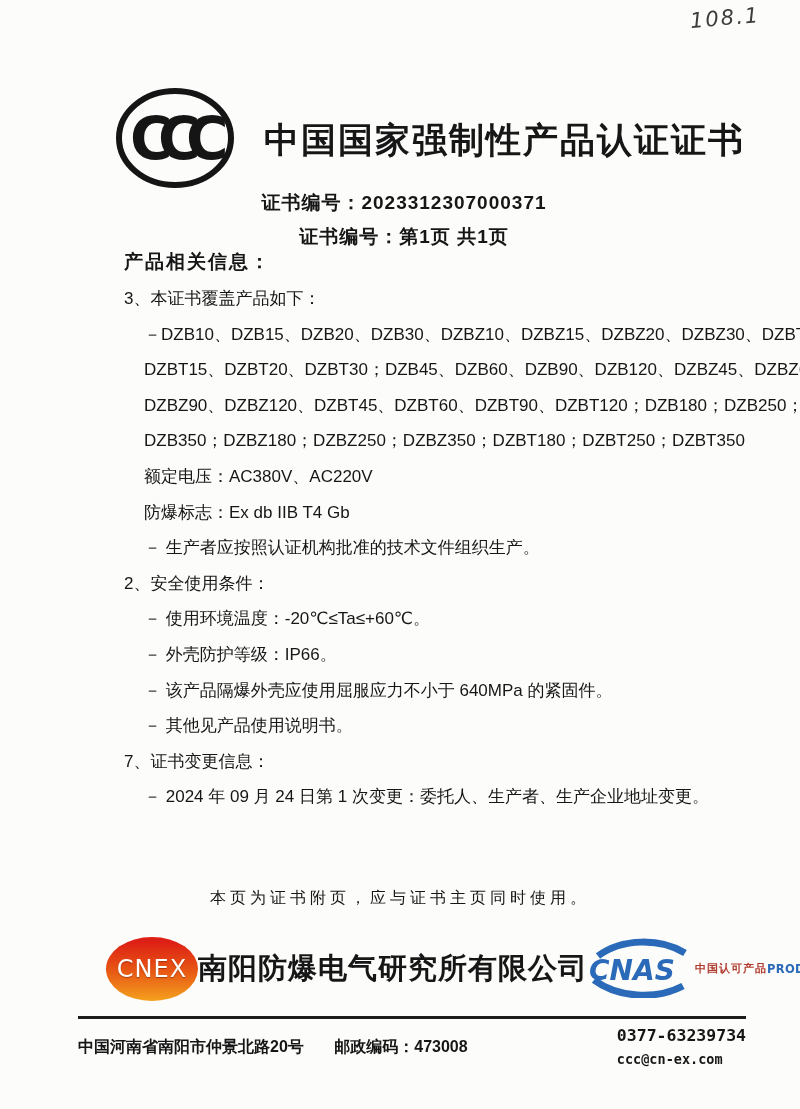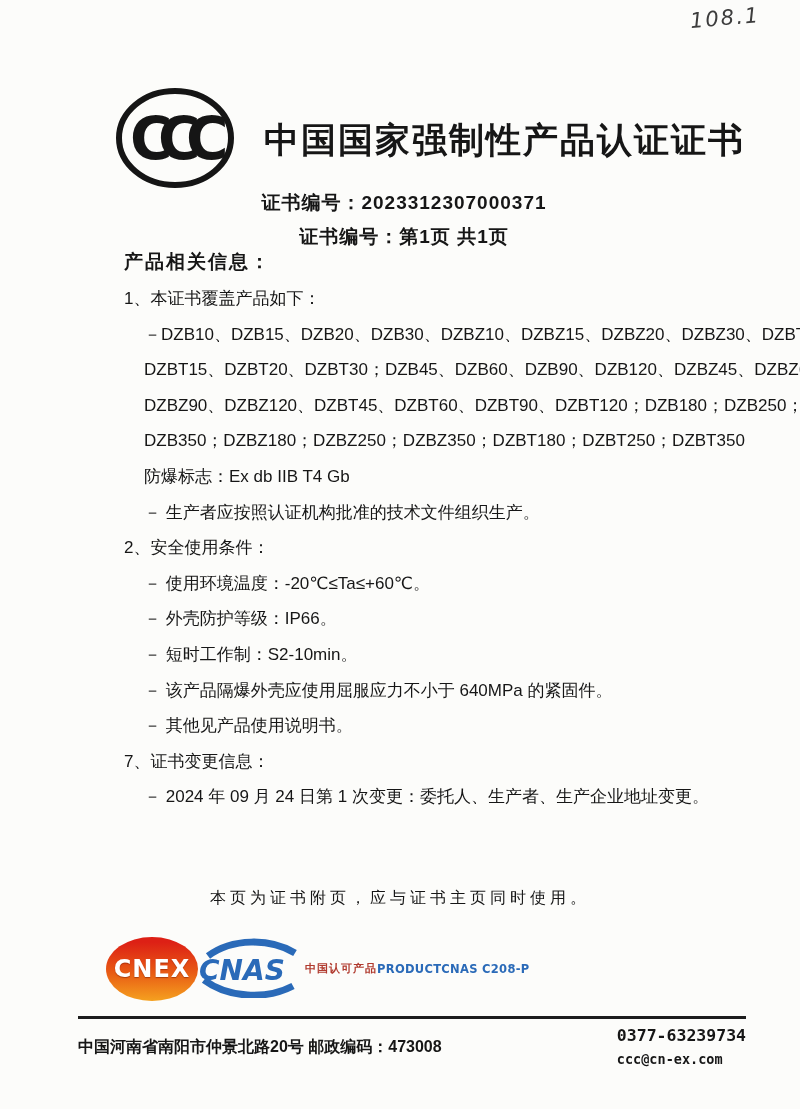--- a/index.html
+++ b/index.html
@@ -26,34 +26,34 @@
   .body-lines{position:absolute;top:281px;left:124px;width:640px;}
   .body-lines p{margin:0;padding:0;font-size:17px;line-height:35.6px;white-space:nowrap;font-weight:500;}
   .body-lines p.ind2{padding-left:20px;}
   .page-note{position:absolute;top:888px;left:0;width:100%;text-align:center;font-size:16px;letter-spacing:4px;font-weight:500;}
   
   .issuer{position:absolute;top:936px;left:106px;width:646px;display:flex;align-items:center;}
   .cnex-logo{
     flex:0 0 auto;width:92px;height:64px;border-radius:50%;
     background:linear-gradient(180deg,#dd2015 8%,#e85a14 55%,#f5a11f 100%);
     display:flex;align-items:center;justify-content:center;
-    color:#fff;font-weight:bold;font-size:24px;letter-spacing:1px;
+    color:#fff;font-weight:normal;font-size:24px;letter-spacing:1px;
     font-family:"DejaVu Sans",sans-serif;text-shadow:0 1px 1px rgba(120,30,0,.55);
   }
   .company-name{flex:1;text-align:center;font-size:29px;font-weight:bold;letter-spacing:1px;white-space:nowrap;}
   .cnas-logo{flex:0 0 auto;display:flex;align-items:center;gap:3px;}
   .cnas-side{display:flex;flex-direction:row;line-height:1.25;}
   .cnas-side .cn{font-size:11px;font-weight:bold;color:#b03a2e;letter-spacing:1px;}
   .cnas-side .en{font-size:11.5px;font-weight:bold;color:#2a6ab8;letter-spacing:.3px;font-family:"DejaVu Sans",sans-serif;}
   
   .rule{position:absolute;top:1016px;left:78px;width:668px;height:3px;background:#1d1d1d;}
   .footer{position:absolute;top:1024px;left:78px;width:668px;display:flex;justify-content:space-between;align-items:center;}
   .f-left{font-family:"DejaVu Sans Mono","Liberation Mono",monospace;font-size:13.5px;font-weight:bold;line-height:1.6;white-space:nowrap;}
   .f-center{font-size:16px;font-weight:bold;white-space:nowrap;padding-top:2px;}
-  .f-center .postal{}
+  .f-center .postal{margin-left:26px;}
   .f-right{font-family:"DejaVu Sans Mono","Liberation Mono",monospace;white-space:nowrap;line-height:1.5;}
   .f-right .phone{font-size:16.5px;font-weight:bold;text-align:center;}
   .f-right .email{font-size:13.5px;font-weight:bold;}
 </style>
 </head>
 <body>
 
 <div class="sheet">
 
   <div class="handnote">108.1</div>
@@ -69,41 +69,42 @@
     </div>
     <div class="doc-title">中国国家强制性产品认证证书</div>
   </div>
 
   <div class="certline no">证书编号：2023312307000371</div>
   <div class="certline pg">证书编号：第1页 共1页</div>
 
   <div class="info-heading">产品相关信息：</div>
 
   <div class="body-lines">
-    <p>1、本证书覆盖产品如下：</p>
+    <p>3、本证书覆盖产品如下：</p>
     <p class="ind2">－DZB10、DZB15、DZB20、DZB30、DZBZ10、DZBZ15、DZBZ20、DZBZ30、DZBT10、</p>
     <p class="ind2">DZBT15、DZBT20、DZBT30；DZB45、DZB60、DZB90、DZB120、DZBZ45、DZBZ60、</p>
     <p class="ind2">DZBZ90、DZBZ120、DZBT45、DZBT60、DZBT90、DZBT120；DZB180；DZB250；</p>
     <p class="ind2">DZB350；DZBZ180；DZBZ250；DZBZ350；DZBT180；DZBT250；DZBT350</p>
+    <p class="ind2">额定电压：AC380V、AC220V</p>
     <p class="ind2">防爆标志：Ex db IIB T4 Gb</p>
     <p class="ind2">－ 生产者应按照认证机构批准的技术文件组织生产。</p>
     <p>2、安全使用条件：</p>
     <p class="ind2">－ 使用环境温度：-20℃≤Ta≤+60℃。</p>
     <p class="ind2">－ 外壳防护等级：IP66。</p>
-    <p class="ind2">－ 短时工作制：S2-10min。</p>
     <p class="ind2">－ 该产品隔爆外壳应使用屈服应力不小于 640MPa 的紧固件。</p>
     <p class="ind2">－ 其他见产品使用说明书。</p>
     <p>7、证书变更信息：</p>
     <p class="ind2">－ 2024 年 09 月 24 日第 1 次变更：委托人、生产者、生产企业地址变更。</p>
   </div>
 
   <div class="page-note">本页为证书附页，应与证书主页同时使用。</div>
 
   <div class="issuer">
     <div class="cnex-logo">CNEX</div>
+    <div class="company-name">南阳防爆电气研究所有限公司</div>
     <div class="cnas-logo">
       <span>
         <svg width="104" height="62" viewBox="0 0 104 62">
           <path d="M10 20 C 34 2, 72 2, 97 17" fill="none" stroke="#2a6ab8" stroke-width="7"></path>
           <path d="M6 44 C 30 62, 68 64, 95 50" fill="none" stroke="#2a6ab8" stroke-width="7"></path>
           <text x="1" y="44" font-family="DejaVu Sans, sans-serif" font-size="28" font-weight="bold" font-style="italic" fill="#2a6ab8">CNAS</text>
         </svg>
       </span>
       <span class="cnas-side">
         <span class="cn">中国认可</span>

